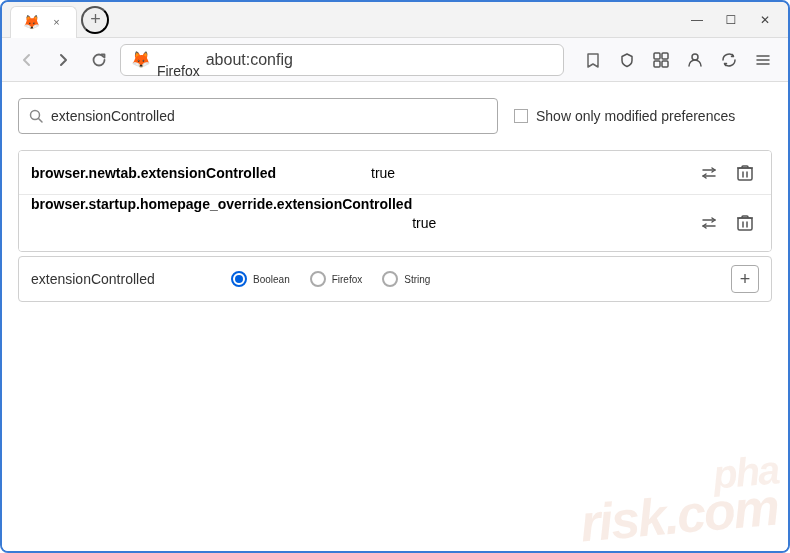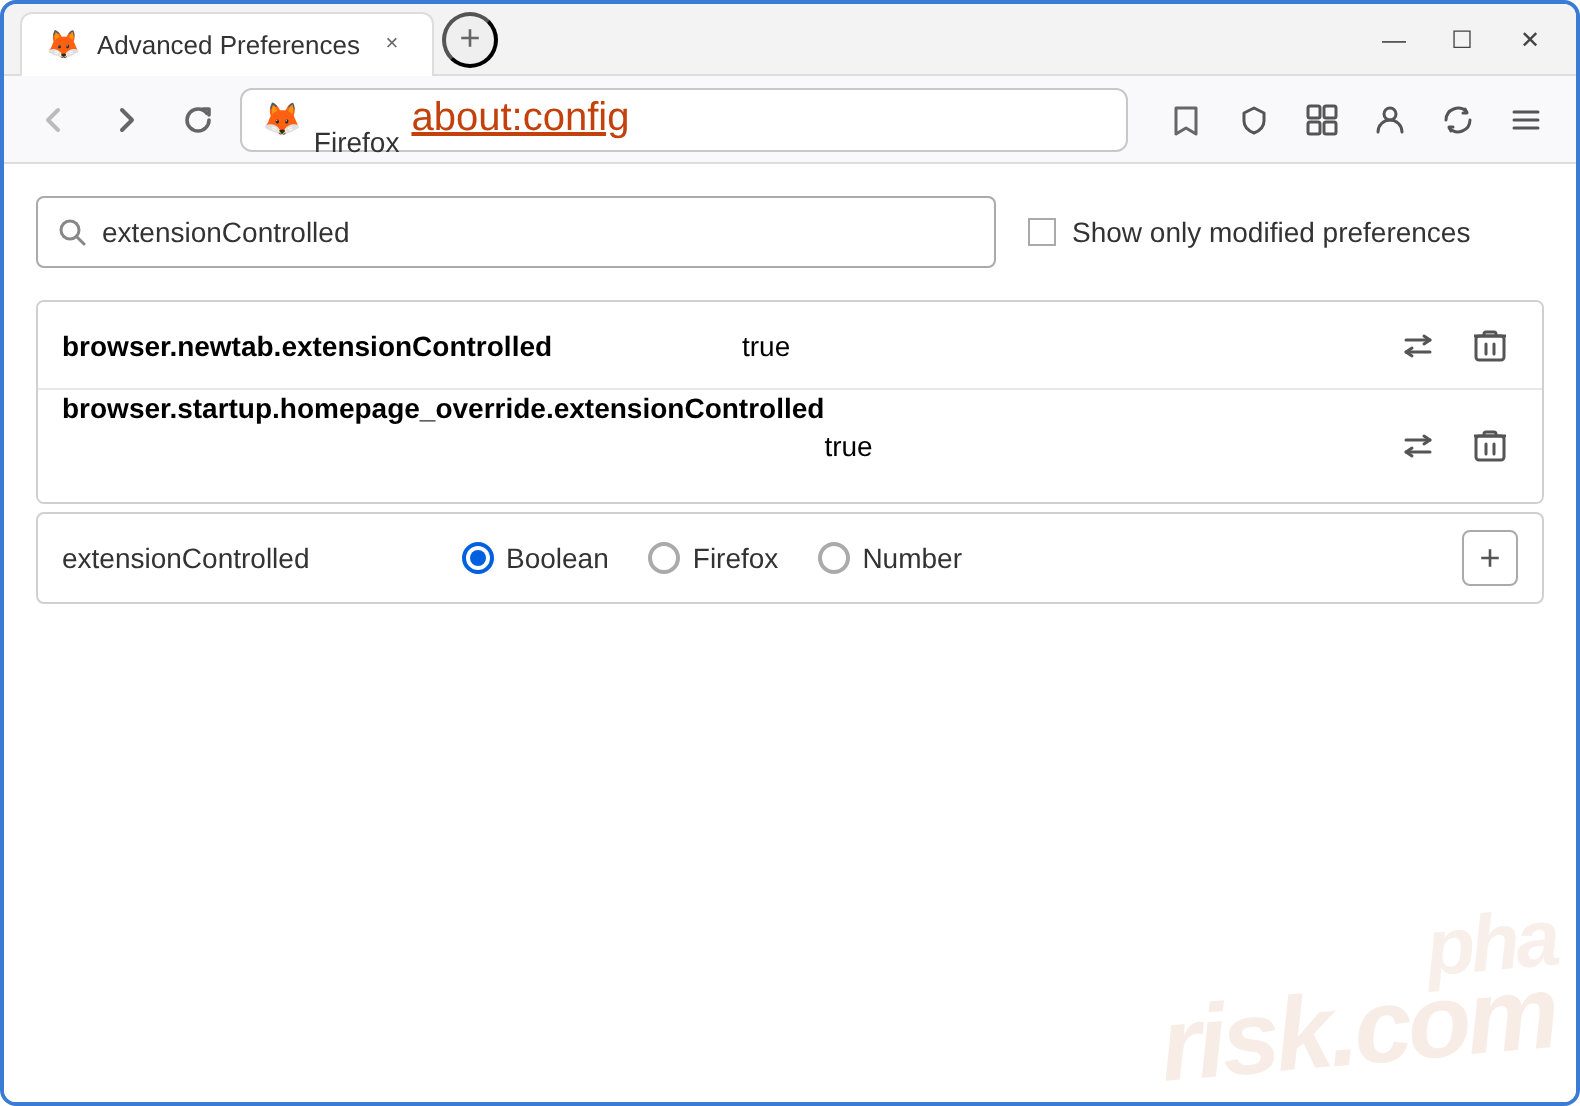--- a/index.html
+++ b/index.html
@@ -107,23 +107,22 @@
       border: 1px solid #c8c8c8;
       border-radius: 6px;
       padding: 4px 10px;
       flex: 1;
       height: 32px;
       font-size: 14px;
       color: #333;
       gap: 6px;
     }
     .address-text {
-      font-size: 20px;
-      color: #c2410c;
-      text-decoration: underline;
+      font-size: 16px;
+      color: #404040;
     }
     .nav-icons {
       display: flex;
       align-items: center;
       gap: 4px;
       margin-left: 8px;
     }
     .nav-icon-btn {
       width: 30px;
       height: 30px;
@@ -257,21 +256,21 @@
     }
     .radio-group {
       display: flex;
       gap: 20px;
       align-items: center;
     }
     .radio-item {
       display: flex;
       align-items: center;
       gap: 6px;
-      font-size: 14px;
+      font-size: 10px;
       color: #333;
       cursor: pointer;
     }
     .radio-circle {
       width: 16px;
       height: 16px;
       border-radius: 50%;
       border: 2px solid #aaa;
       display: flex;
       align-items: center;
@@ -328,21 +327,20 @@
       transform: rotate(-5deg);
       user-select: none;
     }
   </style>
 </head>
 <body>
 
 <div class="title-bar">
   <div class="tab">
     <span style="font-size:14px;">🦊</span>
-    <span>Advanced Preferences</span>
     <span class="tab-close">×</span>
   </div>
   <button class="new-tab-btn">+</button>
   <div class="title-bar-spacer"></div>
   <div class="window-controls">
     <div class="win-btn">—</div>
     <div class="win-btn">☐</div>
     <div class="win-btn close">✕</div>
   </div>
 </div>
@@ -488,21 +486,21 @@
       <label class="radio-item">
         <div class="radio-circle selected"></div>
         <span>Boolean</span>
       </label>
       <label class="radio-item">
         <div class="radio-circle"></div>
         <span>Firefox</span>
       </label>
       <label class="radio-item">
         <div class="radio-circle"></div>
-        <span>Number</span>
+        <span>String</span>
       </label>
     </div>
     <div class="add-btn">+</div>
   </div>
 
   <div class="watermark2">pha</div>
   <div class="watermark">risk.com</div>
 </div>
 
 </body></html>

